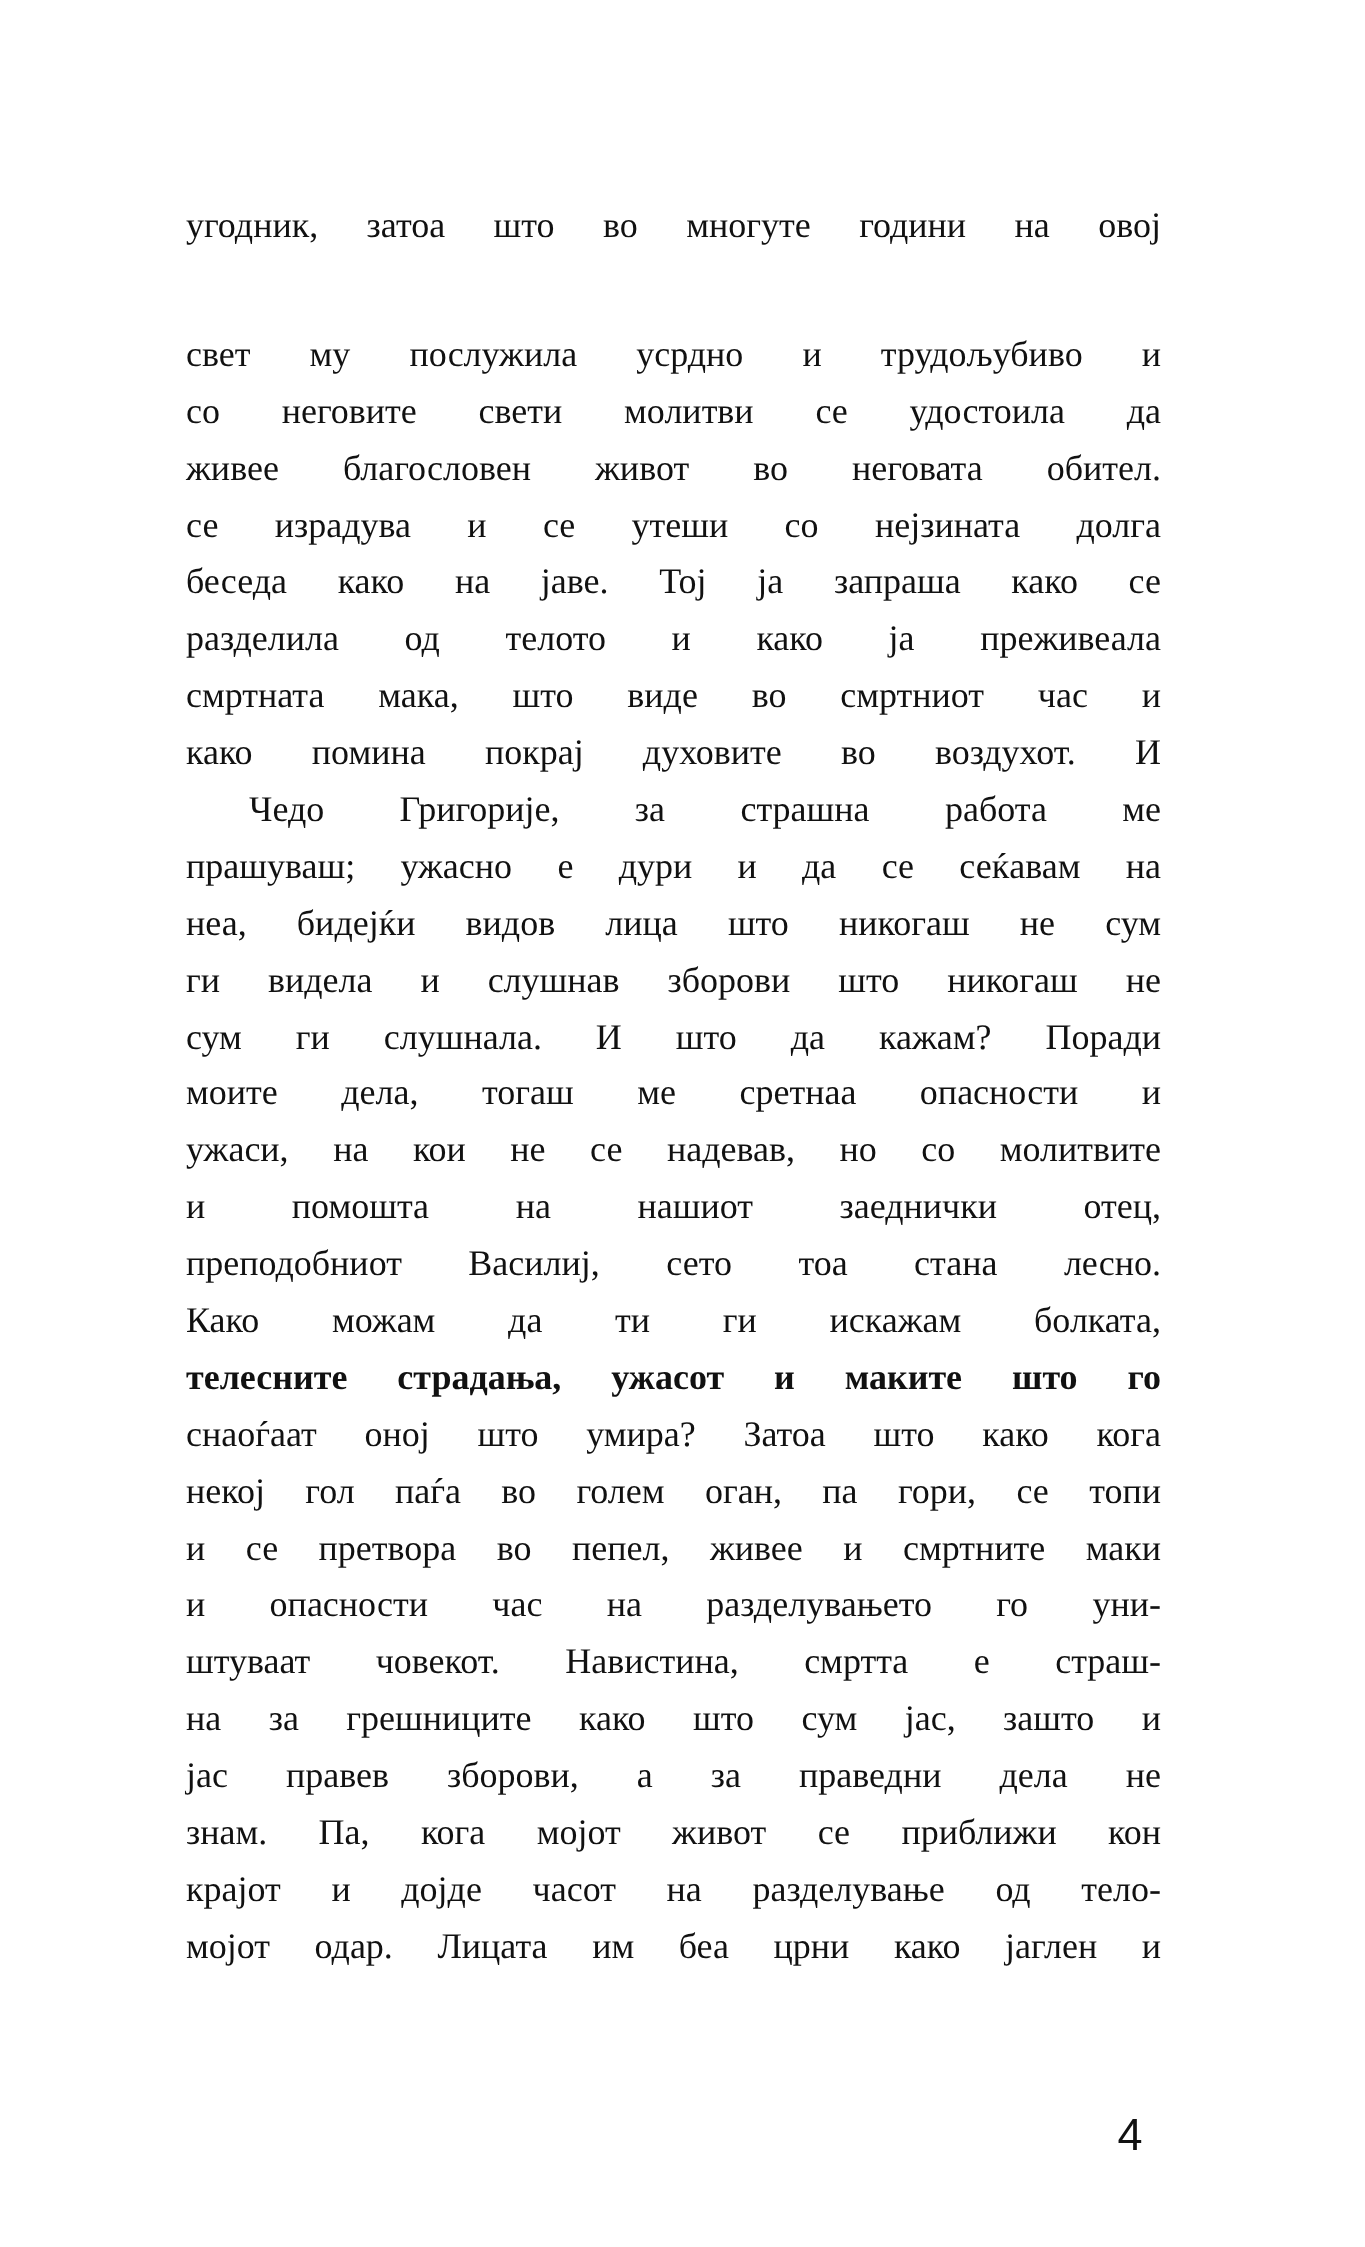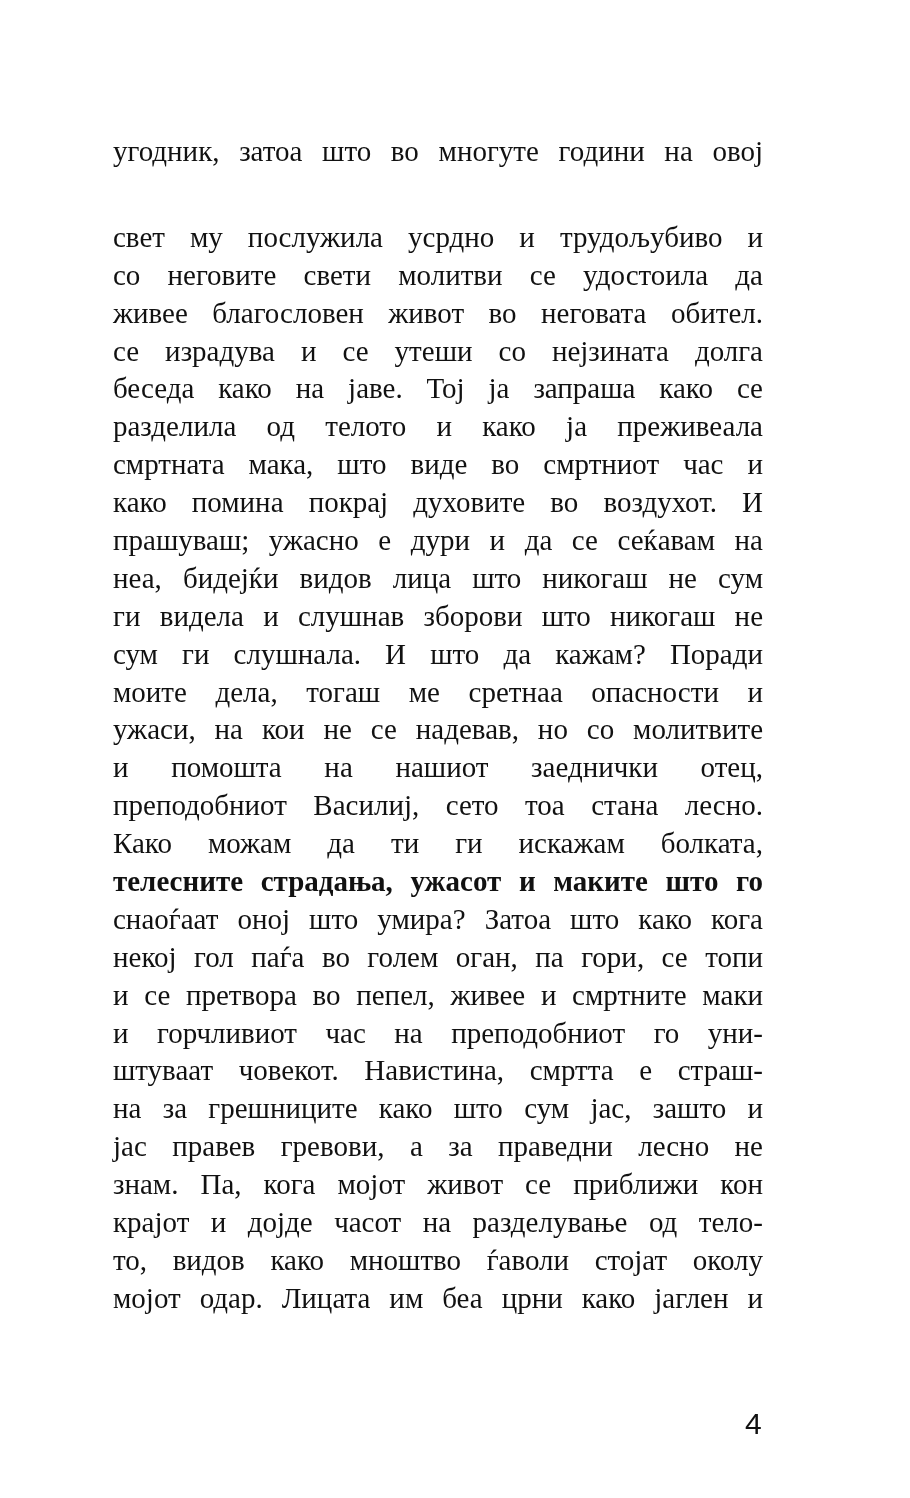--- a/index.html
+++ b/index.html
@@ -8,25 +8,25 @@
     background: #ffffff;
   }
   body {
     width: 910px;
     height: 1498px;
     position: relative;
     overflow: hidden;
   }
   .page {
     position: absolute;
-    left: 113px;
+    left: 124px;
     top: 133px;
     width: 650px;
     font-family: "Liberation Serif", serif;
-    font-size: 29px;
+    font-size: 24px;
     line-height: 37.9px;
     color: #111111;
   }
   .line {
     display: block;
     white-space: nowrap;
     text-align: justify;
     text-align-last: justify;
     height: 37.9px;
   }
@@ -54,37 +54,37 @@
     <span class="line" style="white-space: normal; margin-top: 48px;">свет му послужила усрдно и трудољубиво и</span>
     <span class="line" style="white-space: normal;">со неговите свети молитви се удостоила да</span>
     <span class="line" style="white-space: normal;">живее благословен живот во неговата обител.</span>
     <span class="line" style="white-space: normal;">се израдува и се утеши со нејзината долга</span>
     <span class="line" style="white-space: normal;">беседа како на јаве. Тој ја запраша како се</span>
     <span class="line" style="white-space: normal;">разделила од телото и како ја преживеала</span>
     <span class="line" style="white-space: normal;">смртната мака, што виде во смртниот час и</span>
     <span class="line" style="white-space: normal;">како помина покрај духовите во воздухот. И</span>
   </div>
   <div>
+    <span class="line indent" style="white-space: normal;">Чедо Григорије, за страшна работа ме</span>
     <span class="line" style="white-space: normal;">прашуваш; ужасно е дури и да се сеќавам на</span>
     <span class="line" style="white-space: normal;">неа, бидејќи видов лица што никогаш не сум</span>
     <span class="line" style="white-space: normal;">ги видела и слушнав зборови што никогаш не</span>
     <span class="line" style="white-space: normal;">сум ги слушнала. И што да кажам? Поради</span>
     <span class="line" style="white-space: normal;">моите дела, тогаш ме сретнаа опасности и</span>
     <span class="line" style="white-space: normal;">ужаси, на кои не се надевав, но со молитвите</span>
     <span class="line" style="white-space: normal;">и помошта на нашиот заеднички отец,</span>
     <span class="line" style="white-space: normal;">преподобниот Василиј, сето тоа стана лесно.</span>
     <span class="line" style="white-space: normal;">Како можам да ти ги искажам болката,</span>
     <span class="line" style="white-space: normal; font-weight: bold;">телесните страдања, ужасот и маките што го</span>
     <span class="line" style="white-space: normal;">снаоѓаат оној што умира? Затоа што како кога</span>
     <span class="line" style="white-space: normal;">некој гол паѓа во голем оган, па гори, се топи</span>
     <span class="line" style="white-space: normal;">и се претвора во пепел, живее и смртните маки</span>
-    <span class="line" style="white-space: normal;">и горчливиот час на преподобниот го уни-</span>
+    <span class="line" style="white-space: normal;">и опасности час на разделувањето го уни-</span>
     <span class="line" style="white-space: normal;">штуваат човекот. Навистина, смртта е страш-</span>
     <span class="line" style="white-space: normal;">на за грешниците како што сум јас, зашто и</span>
-    <span class="line" style="white-space: normal;">јас правев гревови, а за праведни лесно не</span>
+    <span class="line" style="white-space: normal;">јас правев зборови, а за праведни дела не</span>
     <span class="line" style="white-space: normal;">знам. Па, кога мојот живот се приближи кон</span>
     <span class="line" style="white-space: normal;">крајот и дојде часот на разделување од тело-</span>
-    <span class="line" style="white-space: normal;">то, видов како мноштво ѓаволи стојат околу</span>
     <span class="line" style="white-space: normal;">мојот одар. Лицата им беа црни како јаглен и</span>
   </div>
 </div>
 
 <div class="page-number">4</div>
 
 </body></html>

